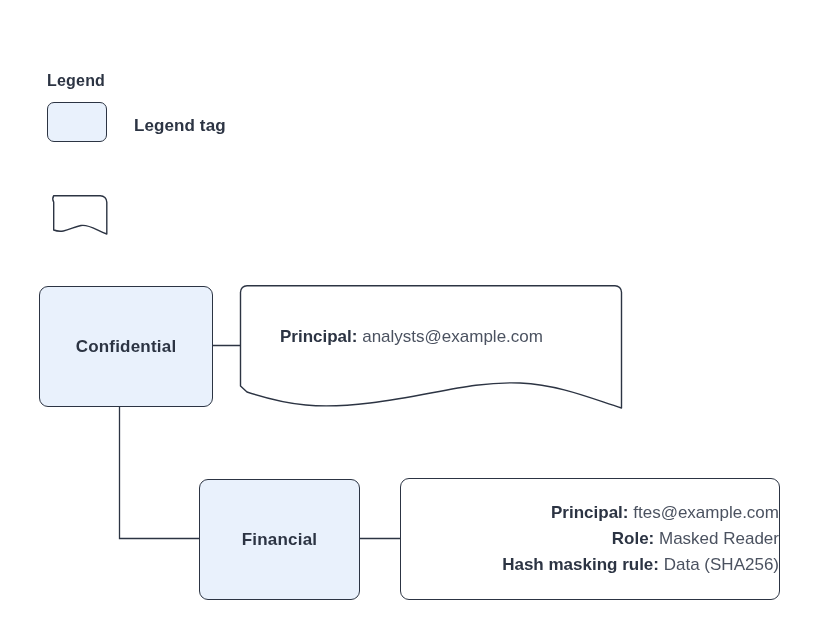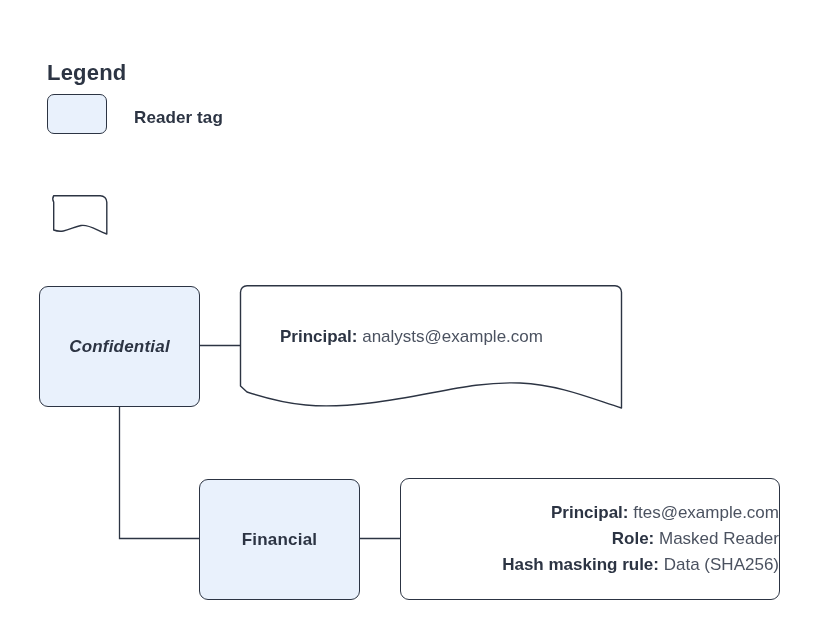--- a/index.html
+++ b/index.html
@@ -26,25 +26,25 @@
     pointer-events: none;
   }
 
   
   .legend {
     position: absolute;
     left: 47px;
     top: 58px;
   }
   .legend-title {
-    font-size: 22px;
+    font-size: 16px;
     font-weight: bold;
     letter-spacing: .2px;
     color: #2c3443;
-    margin: 4px 0 10px 0;
+    margin: 12px 0 10px 0;
     line-height: 22px;
   }
   .legend-row {
     position: relative;
     height: 48px;
   }
   .legend-label {
     position: absolute;
     left: 87px;
     top: 50%;
@@ -87,23 +87,22 @@
     align-items: center;
     justify-content: center;
     font-size: 17px;
     font-weight: bold;
     color: #2c3443;
     letter-spacing: .2px;
   }
   #node-confidential {
     left: 39px;
     top: 286px;
-    width: 161px;
+    width: 174px;
     height: 121px;
-    font-style: italic;
   }
   #node-financial {
     left: 199px;
     top: 479px;
     width: 161px;
     height: 121px;
   }
 
   
   .callout {
@@ -182,21 +181,21 @@
            A 6.5,6.5 0 0 1 53.7,195.7 Z" fill="#ffffff" stroke="#2c3443" stroke-width="1.4" stroke-linejoin="round"></path>
 </svg>
 
 <div class="legend">
   <div class="legend-title">Legend</div>
 
   <div class="legend-row">
     <div class="swatch">
       <div class="swatch-box tag"></div>
     </div>
-    <div class="legend-label">Reader tag</div>
+    <div class="legend-label">Legend tag</div>
   </div>
 
 
 </div>
 
 <div class="node" id="node-confidential">Confidential</div>
 
 <div class="node" id="node-financial">Financial</div>
 
 <div class="callout" id="callout-confidential">

